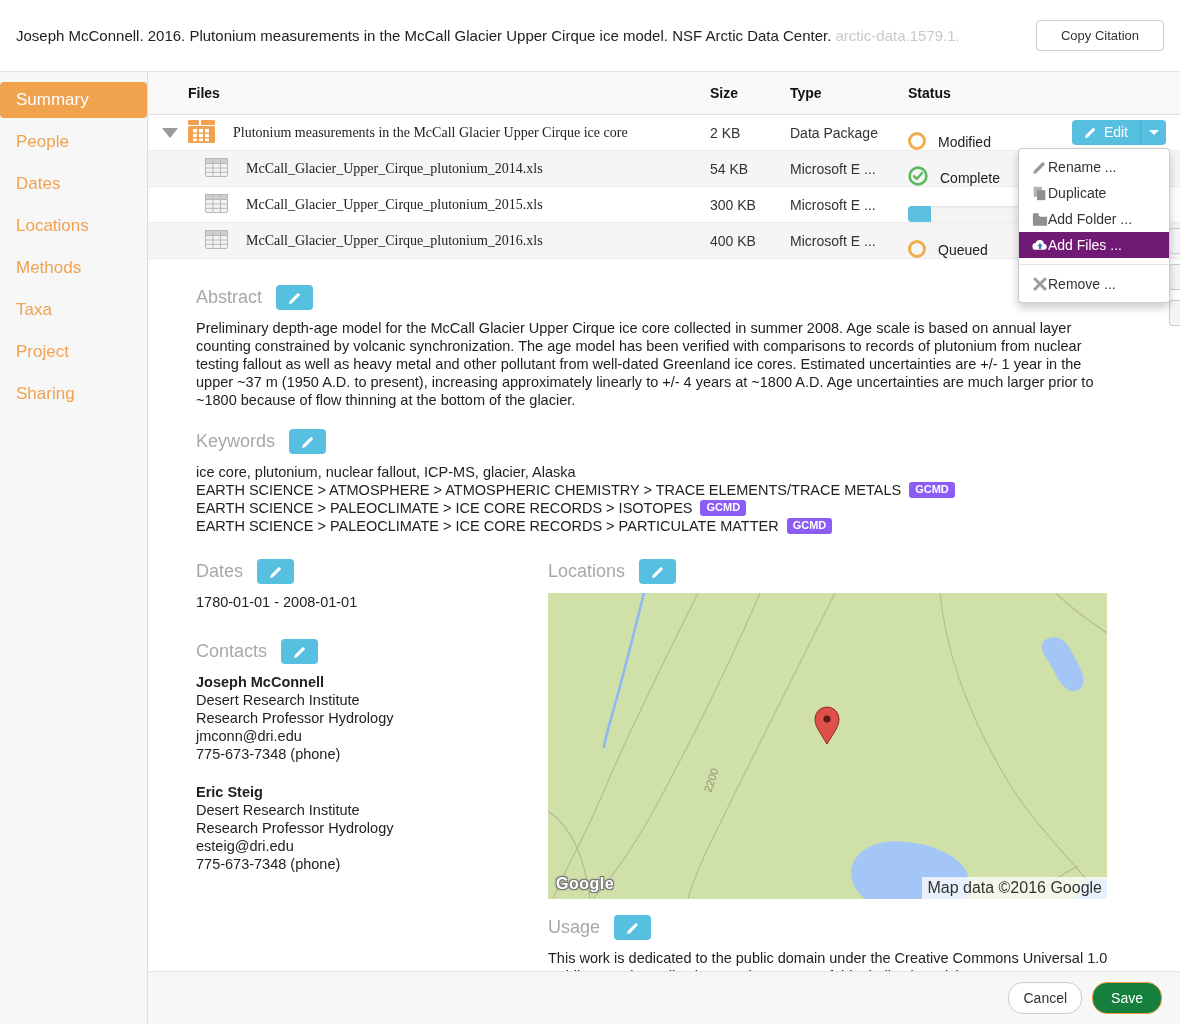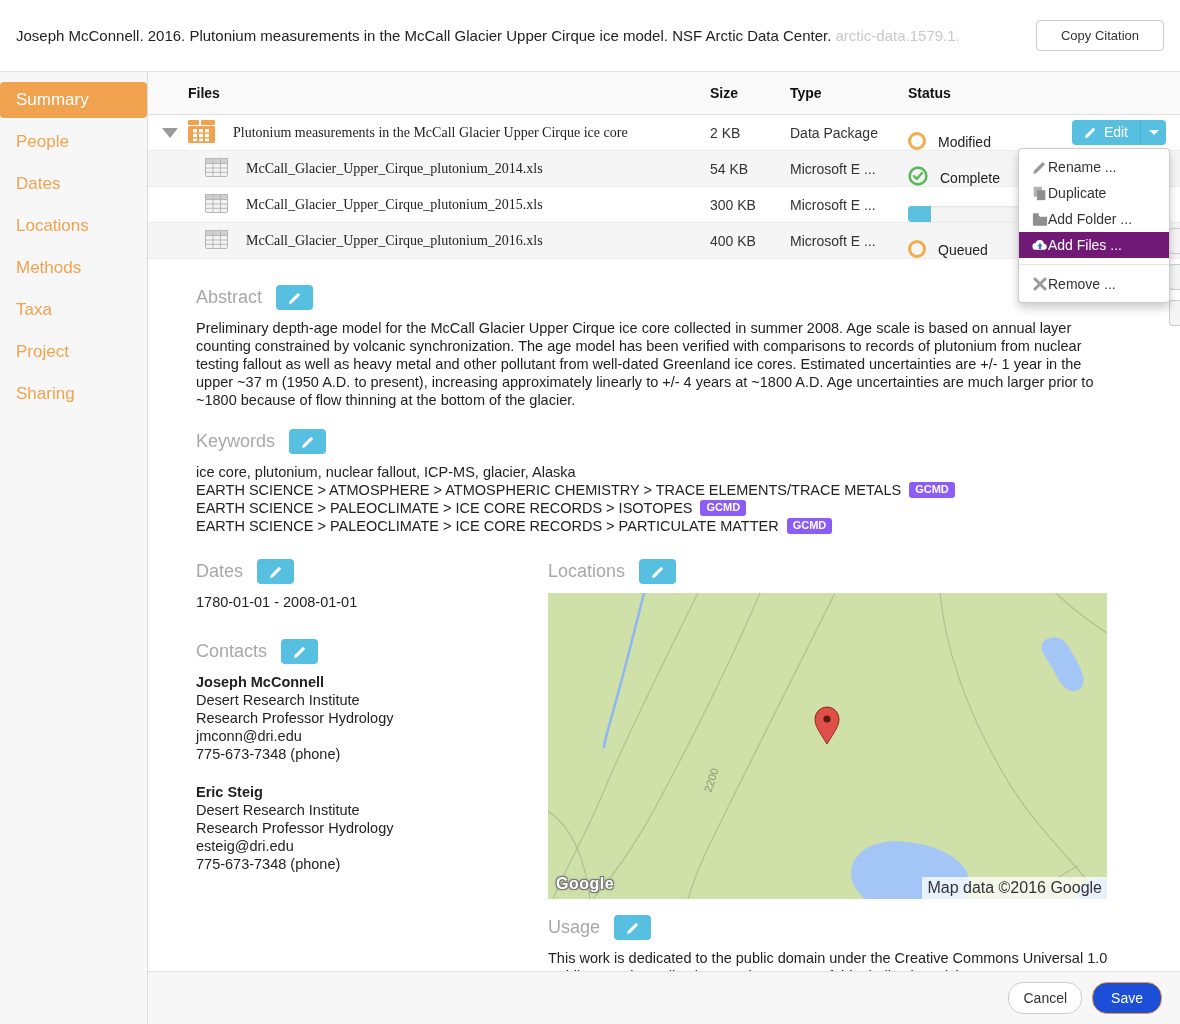--- a/index.html
+++ b/index.html
@@ -103,21 +103,21 @@
               letter-spacing:.5px; text-shadow:-1px -1px 0 #777, 1px -1px 0 #777, -1px 1px 0 #777, 1px 1px 0 #777, 0 0 3px #555; }
   .map-attrib { position:absolute; right:0; bottom:0; background:rgba(255,255,255,.75);
                 font-size:16px; color:#333; padding:2px 5px; }
 
   
   .footer { position:absolute; left:148px; right:0; bottom:0; height:53px; background:#f7f7f7;
             border-top:1px solid #e2e2e2; display:flex; align-items:center; justify-content:flex-end;
             padding-right:18px; gap:10px; }
   .btn { font-family:inherit; font-size:14px; border-radius:15px; padding:7px 14px; cursor:pointer; }
   .btn-cancel { background:#fff; border:1px solid #ccc; color:#333; }
-  .btn-save { background:#1d4ed8; border:1px solid #eb9a40; color:#fff; padding:7px 18px; }
+  .btn-save { background:#15803d; border:1px solid #eb9a40; color:#fff; padding:7px 18px; }
 </style>
 </head>
 <body>
 
 <div class="app">
 
   <header class="top-bar">
     <div class="citation">
       <span>Joseph McConnell. 2016. Plutonium measurements in the McCall Glacier Upper Cirque ice model. NSF Arctic Data Center.</span>
       <span class="pid">arctic-data.1579.1.</span>

